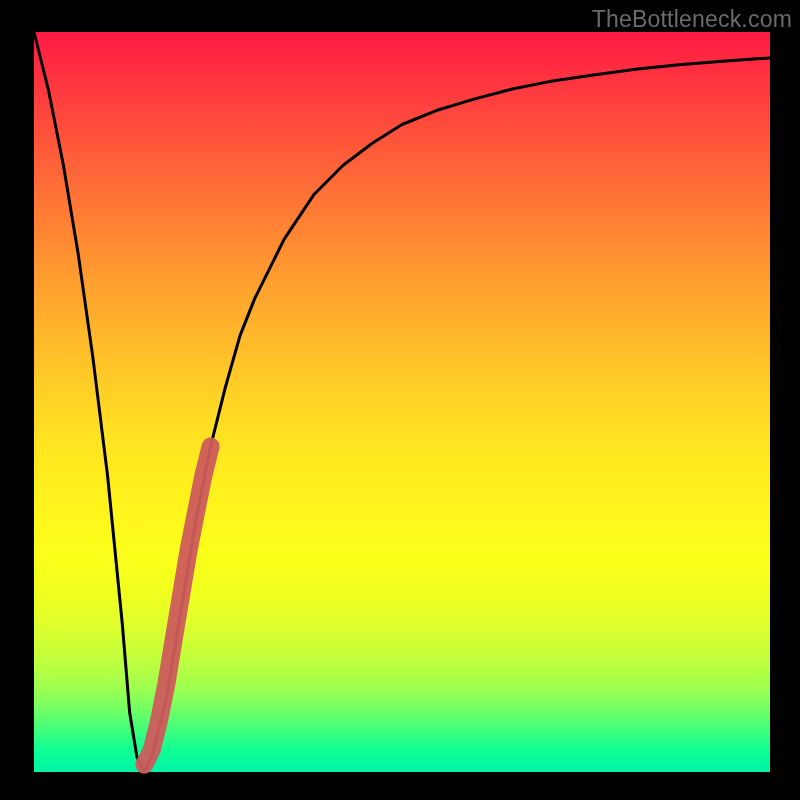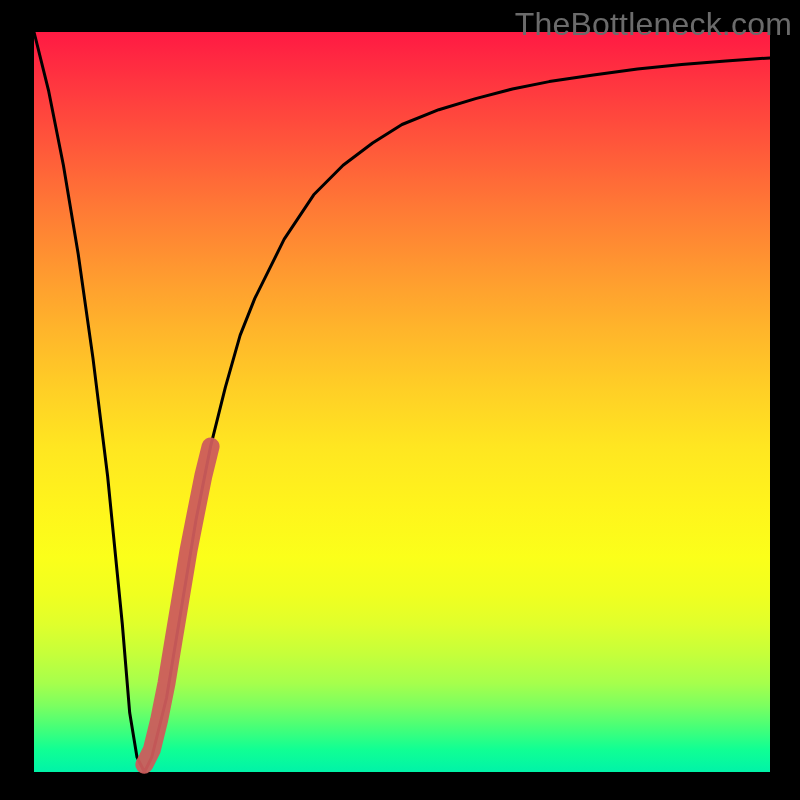--- a/index.html
+++ b/index.html
@@ -42,21 +42,21 @@
       #46ff78 94%,
       #10ff94 97%,
       #00f3a8 100%
     );
   }
   .watermark {
     position: absolute;
     right: 8px;
     top: 6px;
     color: #6b6b6b;
-    font-size: 32px;
+    font-size: 23px;
     font-weight: 500;
     letter-spacing: 0.2px;
     user-select: none;
   }
   svg {
     position: absolute;
     left: 0;
     top: 0;
   }
 </style>

